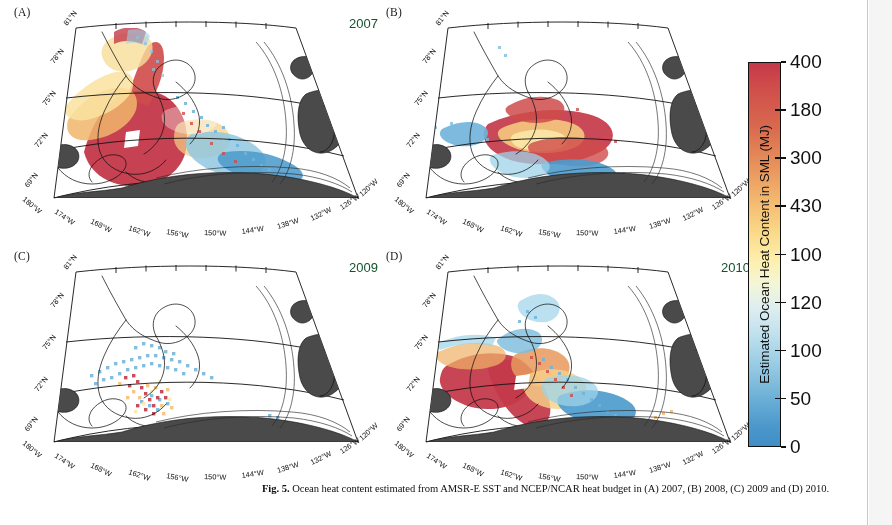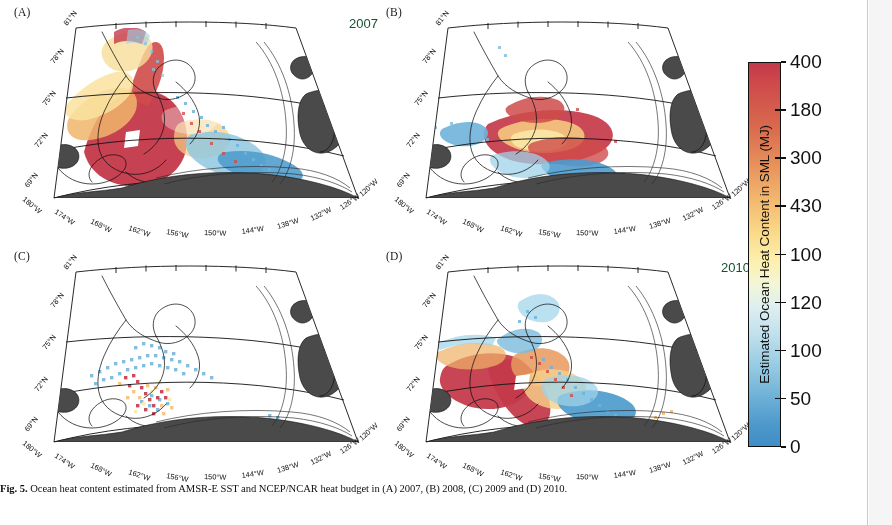--- a/index.html
+++ b/index.html
@@ -146,21 +146,21 @@
     color: #111111;
     line-height: 20px;
   }
 
   
   #caption {
     position: absolute;
     left: 0;
     right: 38px;
     top: 483px;
-    text-align: left;
+    text-align: right;
     font-family: "Liberation Serif", serif;
     font-size: 10.6px;
     color: #101010;
     letter-spacing: -0.05px;
   }
   #caption b { font-weight: bold; }
 
   
   .lat-label, .lon-label {
     font-family: "Liberation Sans", sans-serif;
@@ -409,20 +409,21 @@
         <text class="lon-label" x="272" y="227" transform="rotate(-17 272 227)">138°W</text>
         <text class="lon-label" x="306" y="219" transform="rotate(-26 306 219)">132°W</text>
         <text class="lon-label" x="336" y="208" transform="rotate(-34 336 208)">126°W</text>
         <text class="lon-label" x="356" y="195" transform="rotate(-42 356 195)">120°W</text>
       </g>
     </svg>
   </div>
 
   <div class="panel" id="panel-C">
     <div class="panel-letter">(C)</div>
+    <div class="panel-title">2009</div>
     <svg class="map-svg" viewBox="0 0 372 240">
       <defs>
           <clipPath id="mapclipC">
             <path d="M70,26 L290,26 L352,196 L48,196 Z"></path>
           </clipPath>
         </defs>
 
       <g clip-path="url(#mapclipC)">
         <g fill="#6fb3da" opacity="0.85">
           <rect x="84" y="128" width="3.4" height="3.4"></rect>

